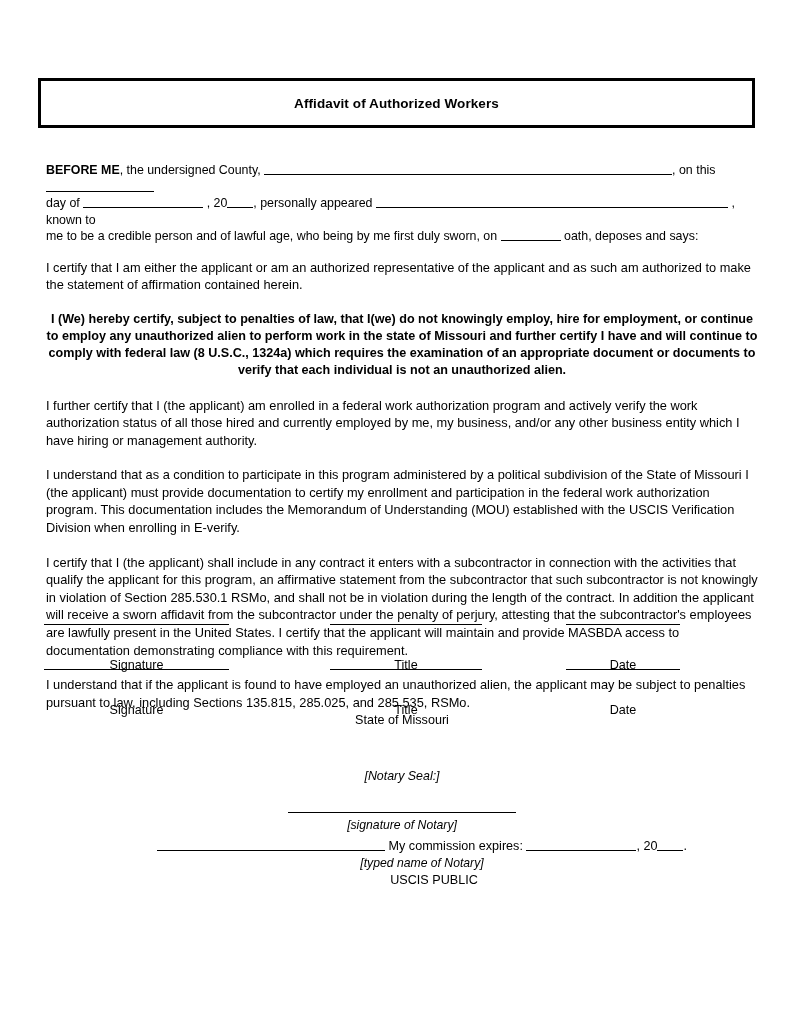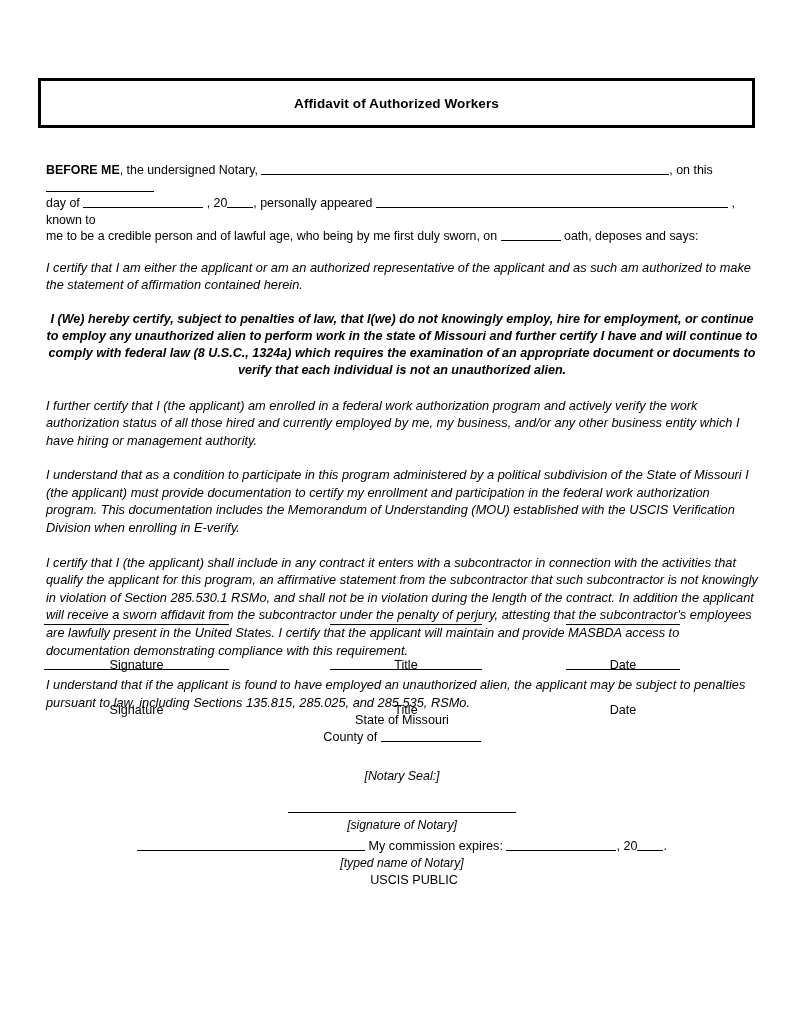--- a/index.html
+++ b/index.html
@@ -54,21 +54,20 @@
   .intro {
     font-size: 12.4px;
     line-height: 16.5px;
     margin: 0 0 14px 0;
   }
 
   .para {
     font-size: 12.8px;
     line-height: 17.6px;
     margin: 0 0 17px 0;
-    font-style: italic;
   }
   .para.bold {
     font-weight: bold;
     font-size: 12.6px;
     line-height: 17.2px;
     text-align: center;
   }
 
   
   .fill {
@@ -146,21 +145,21 @@
 
 <div class="page">
 
   <div class="title-box">
     <div class="title-text">Affidavit of Authorized Workers</div>
   </div>
 
   <div class="body-wrap">
 
     <div class="intro">
-      <span style="font-weight:bold">BEFORE ME</span><span>, the undersigned Notary, </span><span class="fill f-long"></span><span>, on this </span><span class="fill f-onthis"></span><br>
+      <span style="font-weight:bold">BEFORE ME</span><span>, the undersigned County, </span><span class="fill f-long"></span><span>, on this </span><span class="fill f-onthis"></span><br>
       <span>day of </span><span class="fill f-dayof"></span><span> , 20</span><span class="fill f-20"></span><span>, personally appeared </span><span class="fill f-appear"></span><span> , known to</span><br>
       <span>me to be a credible person and of lawful age, who being by me first duly sworn, on </span><span class="fill f-oath"></span><span> oath, deposes and says:</span>
     </div>
 
     <p class="para">I certify that I am either the applicant or am an authorized representative of the applicant and as such am authorized to make the statement of affirmation contained herein.</p>
     <p class="para bold">I (We) hereby certify, subject to penalties of law, that I(we) do not knowingly employ, hire for employment, or continue to employ any unauthorized alien to perform work in the state of Missouri and further certify I have and will continue to comply with federal law (8 U.S.C., 1324a) which requires the examination of an appropriate document or documents to verify that each individual is not an unauthorized alien.</p>
     <p class="para">I further certify that I (the applicant) am enrolled in a federal work authorization program and actively verify the work authorization status of all those hired and currently employed by me, my business, and/or any other business entity which I have hiring or management authority.</p>
     <p class="para">I understand that as a condition to participate in this program administered by a political subdivision of the State of Missouri I (the applicant) must provide documentation to certify my enrollment and participation in the federal work authorization program.  This documentation includes the Memorandum of Understanding (MOU) established with the USCIS Verification Division when enrolling in E-verify.</p>
     <p class="para">I certify that I (the applicant) shall include in any contract it enters with a subcontractor in connection with the activities that qualify the applicant for this program, an affirmative statement from the subcontractor that such subcontractor is not knowingly in violation of Section 285.530.1 RSMo, and shall not be in violation during the length of the contract.  In addition the applicant will receive a sworn affidavit from the subcontractor under the penalty of perjury, attesting that the subcontractor's employees are lawfully present in the United States. I certify that the applicant will maintain and provide MASBDA access to documentation demonstrating compliance with this requirement.</p>
     <p class="para">I understand that if the applicant is found to have employed an unauthorized alien, the applicant may be subject to penalties pursuant to law, including Sections 135.815, 285.025, and 285.535, RSMo.</p>
@@ -194,35 +193,32 @@
       </div>
       <div class="sig-cell" style="left:566px; width:114px;">
         <div class="sig-line"></div>
         <div class="sig-label">Date</div>
       </div>
     </div>
   </div>
 
   <div class="notary" style="top:712px;">
     <div class="nline">State of Missouri</div>
-    <div class="nline">
-      <span>County of </span><span class="rule n-county"></span>
-    </div>
   </div>
 
   <div class="notary" style="top:800px;">
     <div class="nline">
       <span class="rule n-signat"></span>
     </div>
     <div class="ital">[signature of Notary]</div>
   </div>
 
   <div class="notary seal" style="top:768px;">[Notary Seal:]</div>
 
-  <div class="notary" style="top:838px;">
+  <div class="notary" style="top:838px;margin-left:20px;">
     <div class="nline">
       <span class="rule n-typed"></span><span> My commission expires: </span><span class="rule n-expires"></span><span>, 20</span><span class="rule n-exp20"></span><span>.</span>
     </div>
     <div class="ital">[typed name of Notary]</div>
     <div class="notary-pub">USCIS PUBLIC</div>
   </div>
 
 </div>
 
 </body></html>

